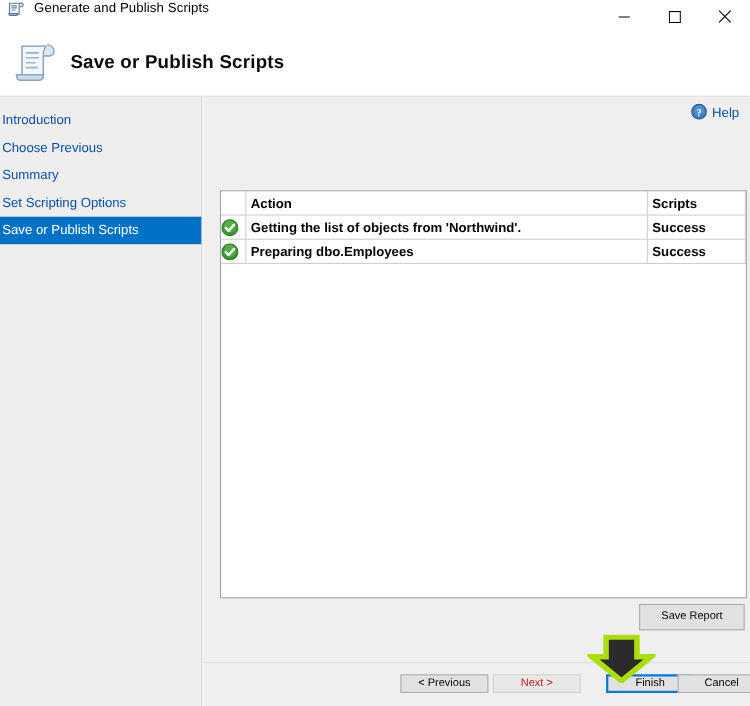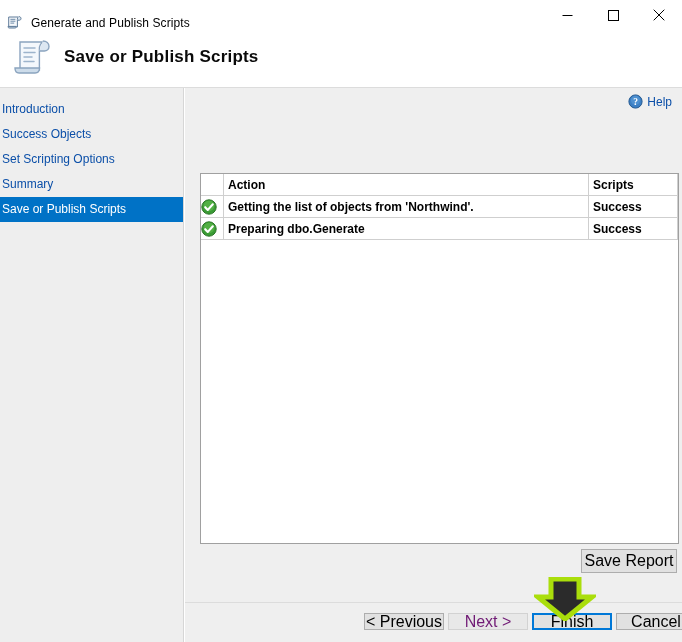--- a/index.html
+++ b/index.html
@@ -18,21 +18,21 @@
     -webkit-font-smoothing: none;
   }
 
   
   .titlebar {
     position: absolute;
     left: 0; top: 0;
     width: 682px; height: 30px;
     background: #ffffff;
     display: flex;
-    align-items: flex-end;
+    align-items: flex-start;
   }
   .titlebar-icon {
     width: 16px; height: 16px;
     margin-left: 7px; margin-right: 8px;
     position: relative;
     flex: none;
   }
   .titlebar-text {
     font-size: 12px;
     color: #000000;
@@ -167,35 +167,35 @@
   }
   table.report th { color: #000000; }
   .col-icon { width: 22px; padding: 0 !important; }
   .col-result { width: 80px; }
   td.col-icon { text-align: center; }
   .check-icon { width: 16px; height: 16px; display: inline-block; vertical-align: middle; }
 
   
   .btn {
     font-family: "Liberation Sans", sans-serif;
-    font-size: 16px;
+    font-size: 10px;
     color: #000000;
     background: #e1e1e1;
     border: 1px solid #adadad;
     box-sizing: border-box;
     text-align: center;
     cursor: default;
     padding: 0;
     line-height: 1;
     display: flex;
     align-items: center;
     justify-content: center;
   }
   .btn.disabled {
-    color: #701a75;
+    color: #b91c1c;
     background: #e8e8e8;
     border-color: #d2d2d2;
   }
   .btn-save-report {
     position: absolute;
     left: 396px; top: 461px;
     width: 96px; height: 24px;
   }
 
   
@@ -207,21 +207,21 @@
     border-top: 1px solid #dcdcdc;
     box-sizing: border-box;
   }
   .footer-btn {
     position: absolute;
     top: 10px;
     width: 80px; height: 17px;
   }
   .btn-previous { left: 179px; }
   .btn-next     { left: 263px; }
-  .btn-finish   { left: 347px; }
+  .btn-finish   { left: 366px; }
   .btn-cancel   { left: 431px; }
   .btn-finish {
     border: 2px solid #0078d7;
     background: #e1e1e1;
   }
 
   
   .arrow-annotation {
     position: absolute;
     left: 534px; top: 577px;
@@ -279,23 +279,23 @@
       </g>
       <path d="M7 36h24.5c0 3-1.6 5-4.4 5H11c-2.4 0-4-2-4-5z" fill="#cddcea" stroke="#8ba4bf" stroke-width="1.4"></path>
     </svg>
   </span>
   <div class="banner-title">Save or Publish Scripts</div>
 </div>
 <div class="banner-rule"></div>
 
 <div class="sidebar">
   <div class="nav-item">Introduction</div>
-  <div class="nav-item">Success Objects</div>
+  <div class="nav-item">Choose Previous</div>
+  <div class="nav-item">Summary</div>
   <div class="nav-item">Set Scripting Options</div>
-  <div class="nav-item">Summary</div>
   <div class="nav-item selected">Save or Publish Scripts</div>
 </div>
 
 <div class="main">
 
   <div class="help-link">
     <span class="help-icon">
       <svg width="15" height="15" viewBox="0 0 15 15">
         <circle cx="7.5" cy="7.5" r="6.6" fill="#3c7fc4" stroke="#255a91" stroke-width="1"></circle>
         <circle cx="7.5" cy="6.3" r="4.6" fill="#5a9bd8" opacity="0.6"></circle>
@@ -332,21 +332,21 @@
         <tr>
           <td class="col-icon">
             <span class="check-icon">
               <svg width="16" height="16" viewBox="0 0 16 16">
                 <circle cx="8" cy="8" r="7.2" fill="#3a9b35" stroke="#2b7526" stroke-width="1"></circle>
                 <circle cx="8" cy="6.8" r="5.4" fill="#5fba4d" opacity="0.65"></circle>
                 <path d="M4.2 8.2l2.6 2.7 5-5.6" fill="none" stroke="#ffffff" stroke-width="2.1" stroke-linecap="round" stroke-linejoin="round"></path>
               </svg>
             </span>
           </td>
-          <td>Preparing dbo.Generate</td>
+          <td>Preparing dbo.Employees</td>
           <td class="col-result">Success</td>
         </tr>
       </tbody>
     </table>
   </div>
 
   <div class="btn btn-save-report">Save Report</div>
 </div>
 
 <div class="footer">

